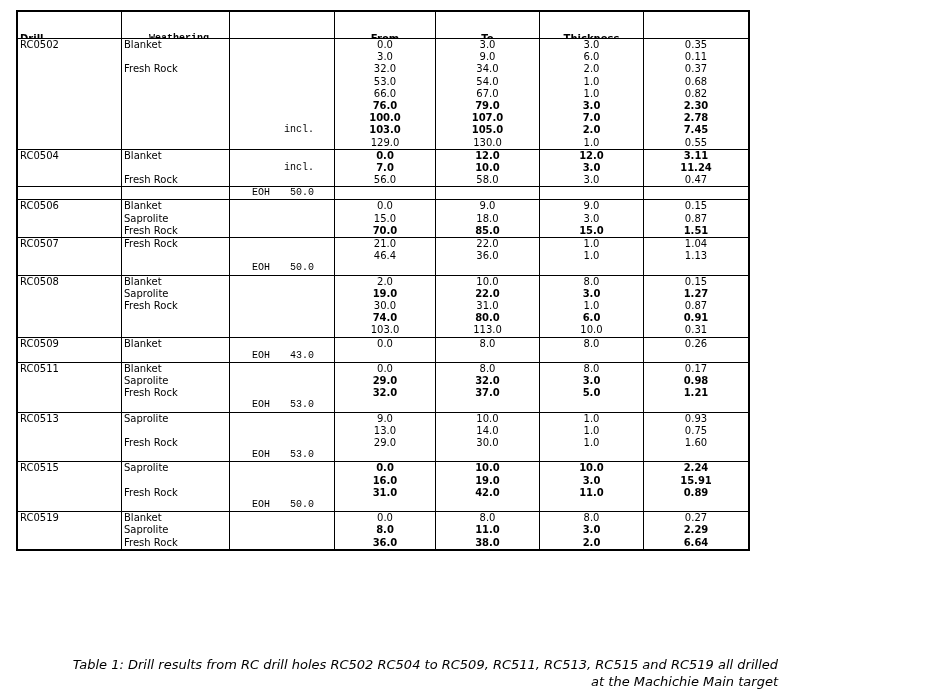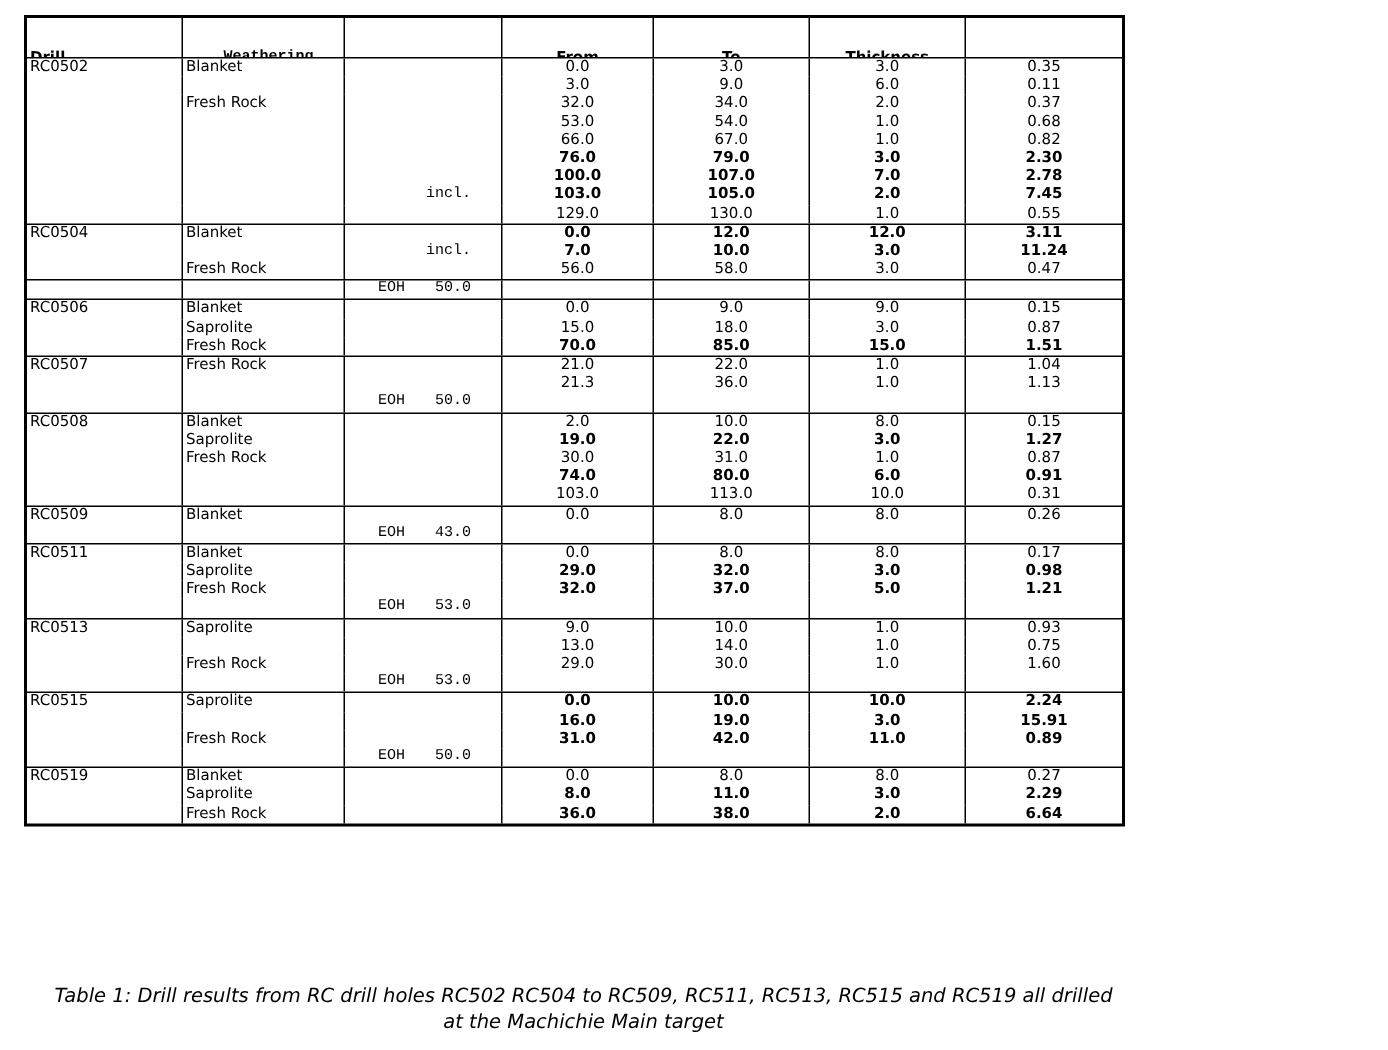--- a/index.html
+++ b/index.html
@@ -62,21 +62,21 @@
   .bold { font-weight: bold; }
 
   .eoh-depth { display: inline-block; width: 44px; text-align: right; }
 
   
   .caption {
     position: absolute;
     left: 0;
     top: 657px;
     width: 778px;
-    text-align: center;
+    text-align: right;
     font-style: italic;
     font-size: 13px;
     line-height: 16.5px;
   }
 </style>
 </head>
 <body>
 
 <div class="page">
 
@@ -265,21 +265,21 @@
             <div class="cell w3 ar"></div>
             <div class="cell w4 ac">21.0</div>
             <div class="cell w5 ac">22.0</div>
             <div class="cell w6 ac">1.0</div>
             <div class="cell w7 ac">1.04</div>
           </div>
           <div class="row">
             <div class="cell w1 al"></div>
             <div class="cell w2 al"></div>
             <div class="cell w3 ar"></div>
-            <div class="cell w4 ac">21.3</div>
+            <div class="cell w4 ac">46.4</div>
             <div class="cell w5 ac">36.0</div>
             <div class="cell w6 ac">1.0</div>
             <div class="cell w7 ac">1.13</div>
           </div>
           <div class="row">
             <div class="cell w1 al"></div>
             <div class="cell w2 al"></div>
             <div class="cell w3 ar"><span>EOH</span><span class="eoh-depth">50.0</span></div>
             <div class="cell w4 ac"></div>
             <div class="cell w5 ac"></div>

